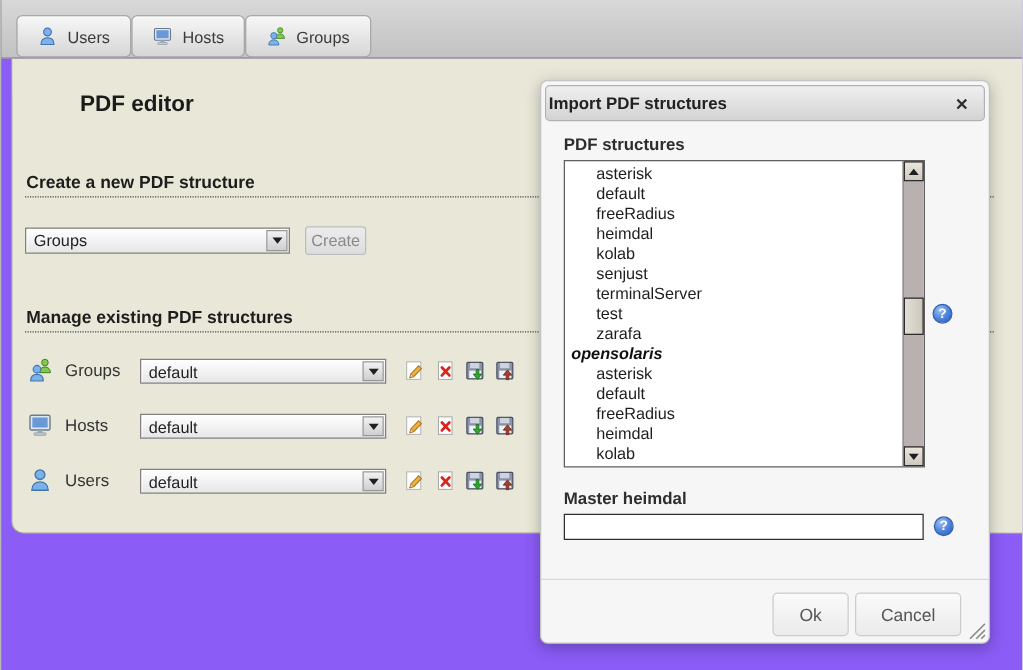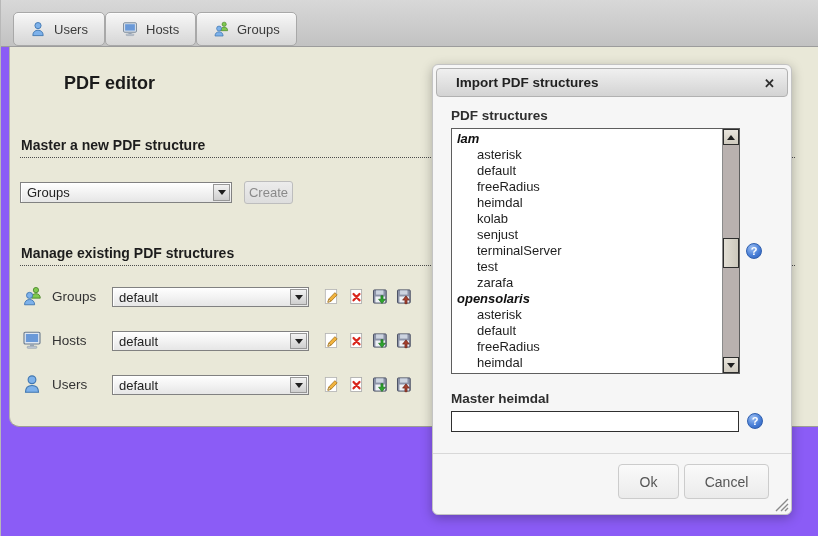--- a/index.html
+++ b/index.html
@@ -53,21 +53,21 @@
   .actbtn { position:absolute; top:3px; width:17px; height:17px; cursor:pointer; }
   .act-0 { left:313px; } .act-1 { left:338px; } .act-2 { left:362px; } .act-3 { left:386px; }
 
   
   .dialog { position:absolute; left:431px; top:64px; width:360px; height:451px;
             background:#f6f6f6; border:1px solid #c3c3c3; border-radius:6px;
             box-shadow:0 3px 12px rgba(0,0,0,.28); z-index:9; }
   .titlebar { position:absolute; left:3px; right:3px; top:3px; height:29px;
               background:linear-gradient(#f0f0f0,#d3d3d3); border:1px solid #b1b1b1; border-radius:4px;
               display:flex; align-items:center; }
-  .dlg-title { margin-left:19px; font-size:13.5px; font-weight:bold; color:#222; }
+  .dlg-title { margin-left:2px; font-size:13.5px; font-weight:bold; color:#222; }
   .closebtn { position:absolute; right:8px; top:5px; width:19px; height:19px; display:flex; align-items:center;
               justify-content:center; font-size:13px; font-weight:bold; color:#2e2e2e; cursor:pointer; }
   .dlg-label { position:absolute; left:18px; font-size:13.5px; color:#2e2e2e;font-weight:bold; }
   .lbl-structures { top:43px; }
   .lbl-password { top:326px; }
 
   
   .pdflist { position:absolute; left:18px; top:63px; width:289px; height:246px;
              background:#fff; border:1px solid #5e5e5e; }
   .pdflist-items { position:absolute; left:0; top:0; bottom:0; right:17px; overflow:hidden; padding-top:2px; }
@@ -88,21 +88,21 @@
               background:radial-gradient(circle at 35% 28%, #9dbff2, #4a80d8 55%, #2a5cb8 100%);
               border:1px solid #2f5fae; color:#fff; font-size:11px; font-weight:bold;
               display:flex; align-items:center; justify-content:center; cursor:pointer; }
   .help-list { left:313px; top:178px; }
   .help-pass { left:314px; top:348px; }
 
   .pass-input { position:absolute; left:18px; top:346px; width:288px; height:21px;
                 border:1px solid #2f2f2f; background:#fff; font-size:13px; padding:0 4px;
                 font-family:"Liberation Sans",sans-serif; }
 
-  .dlg-footer { position:absolute; left:0; right:0; bottom:0; height:61px; border-top:1px solid #d8d8d8;
+  .dlg-footer { position:absolute; left:0; right:0; bottom:0; height:51px; border-top:1px solid #d8d8d8;
                 display:flex; justify-content:flex-end; align-items:flex-start; padding:10px 22px 0 0; gap:5px; }
   .btn { height:35px; border:1px solid #cccccc; border-radius:4px;
          background:linear-gradient(#fafafa,#ebebeb); font-size:14px; color:#555;
          display:flex; align-items:center; justify-content:center; cursor:pointer; }
   .btn-ok { width:61px; } .btn-cancel { width:85px; }
   .resizegrip { position:absolute; right:2px; bottom:2px; width:16px; height:16px; cursor:nwse-resize; }
 </style>
 </head>
 <body>
 
@@ -174,21 +174,21 @@
       <svg class="ic16">
           <use href="#sym-group"></use>
         </svg>
       <span>Groups</span>
     </div>
   </div>
 
   <div class="panel">
     <div class="pagetitle">PDF editor</div>
 
-    <div class="secheading sec-create">Master a new PDF structure</div>
+    <div class="secheading sec-create">Create a new PDF structure</div>
 
     <div class="xselect create-select">
       <span class="val">Groups</span>
       <span class="arrowbox">
           <span class="tri-down"></span>
         </span>
     </div>
     <div class="create-btn">Create</div>
 
     <div class="secheading sec-manage">Manage existing PDF structures</div>
@@ -272,21 +272,20 @@
   <div class="dialog">
     <div class="titlebar">
       <span class="dlg-title">Import PDF structures</span>
       <span class="closebtn">✕</span>
     </div>
 
     <div class="dlg-label lbl-structures">PDF structures</div>
 
     <div class="pdflist">
       <div class="pdflist-items">
-          <div class="lg-header">lam</div>
           <div class="lg-item">asterisk</div>
           <div class="lg-item">default</div>
           <div class="lg-item">freeRadius</div>
           <div class="lg-item">heimdal</div>
           <div class="lg-item">kolab</div>
           <div class="lg-item">senjust</div>
           <div class="lg-item">terminalServer</div>
           <div class="lg-item">test</div>
           <div class="lg-item">zarafa</div>
           <div class="lg-header">opensolaris</div>

